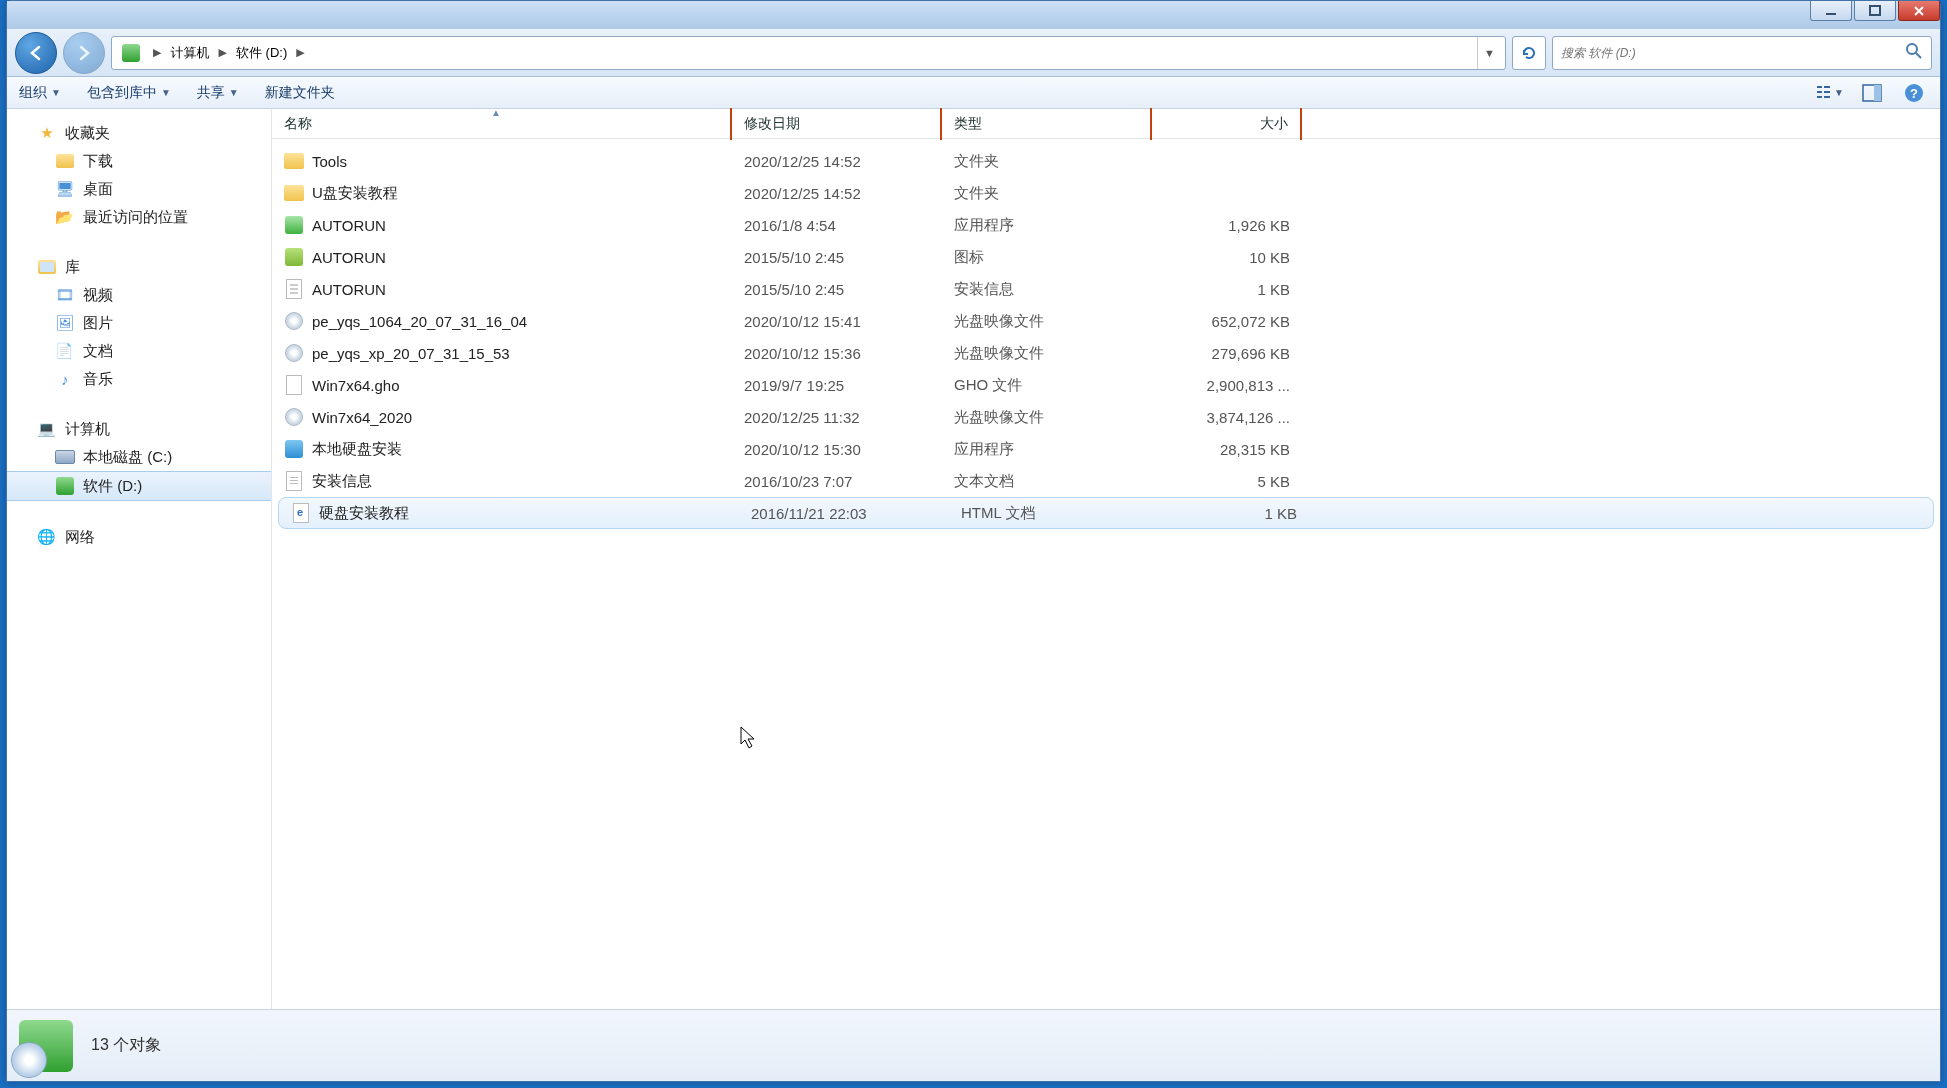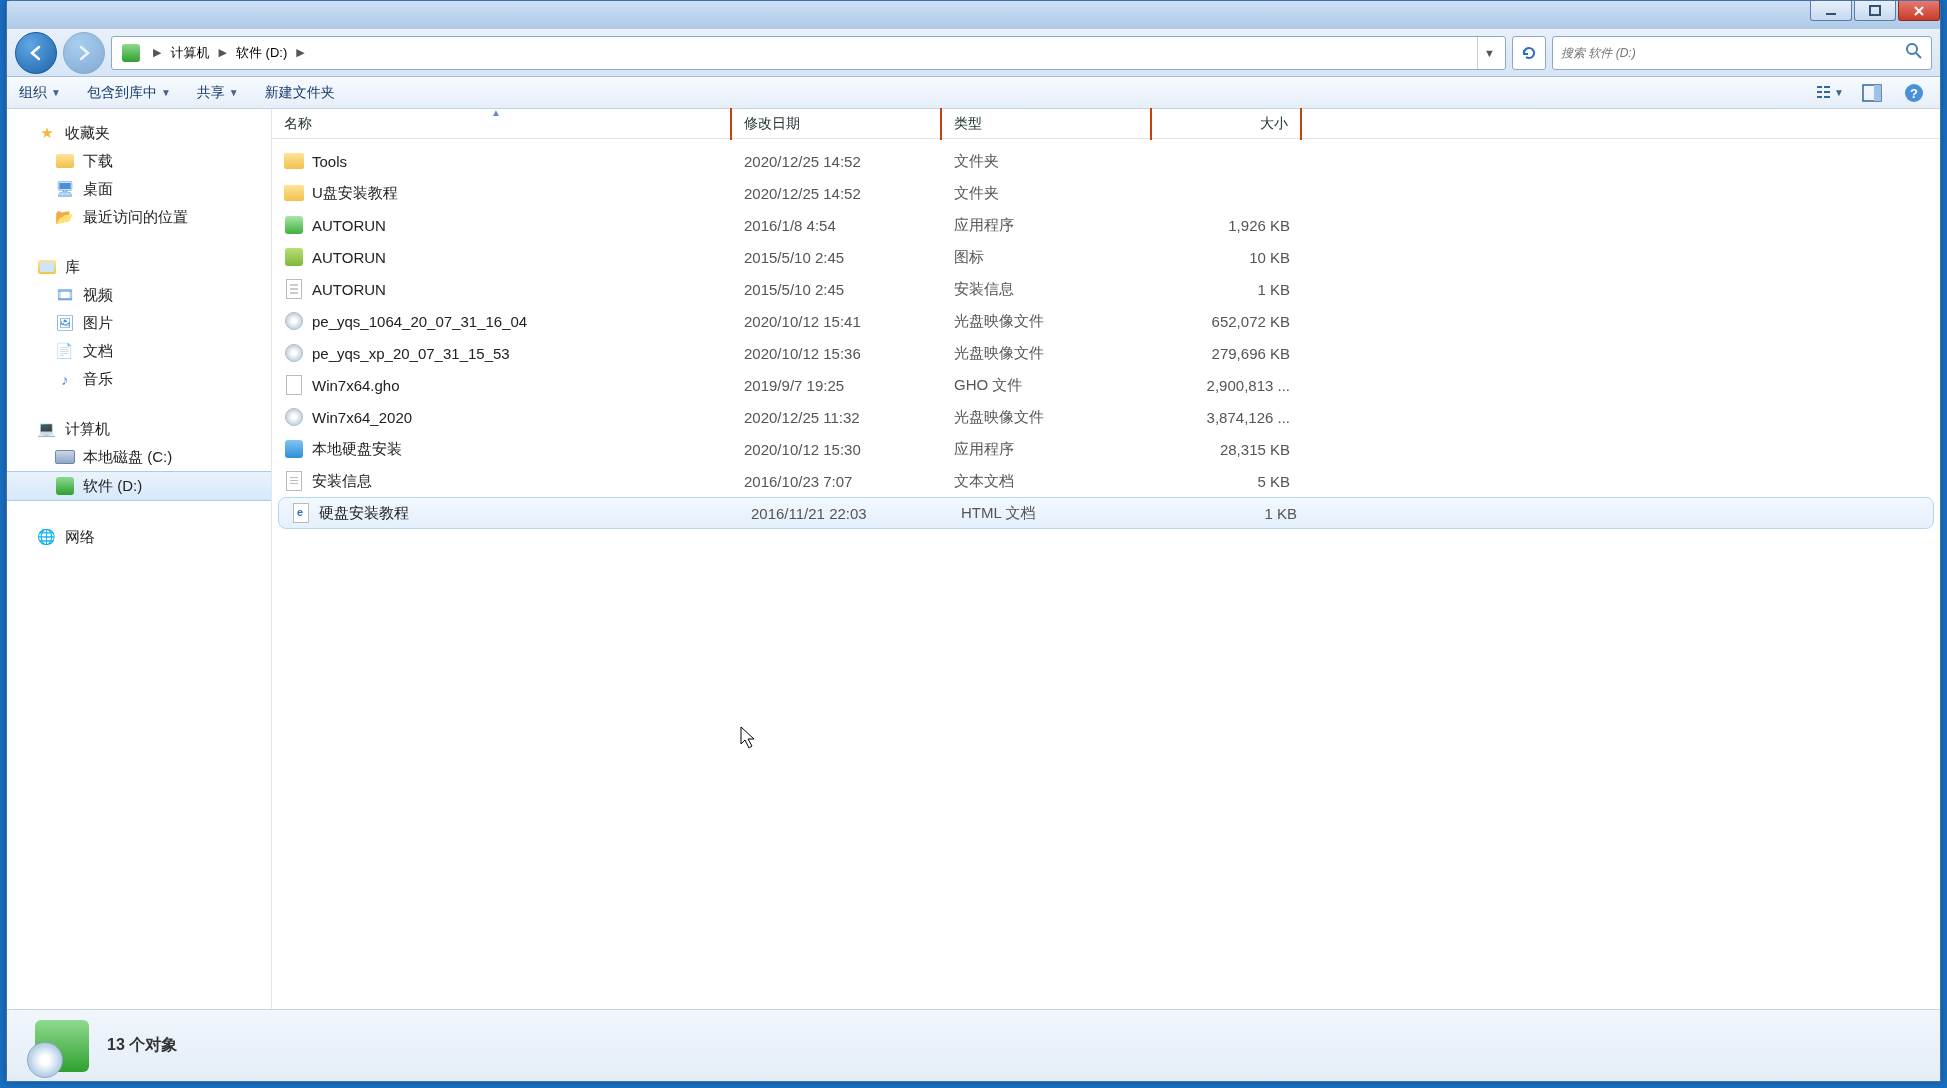--- a/index.html
+++ b/index.html
@@ -191,21 +191,21 @@
 .fi-app { background:linear-gradient(#7fc6f2,#2c8fd4); border-radius:3px; width:18px;height:18px; }
 .fi-txt { background:#fff; border:1px solid #bbb; width:16px;height:20px; position:relative;}
 .fi-txt::before{content:"";position:absolute;left:3px;right:3px;top:5px;height:1px;background:#bbb;box-shadow:0 3px 0 #bbb,0 6px 0 #bbb;}
 .fi-html { background:#fff; border:1px solid #bbb; width:16px;height:20px; position:relative;}
 .fi-html::after{content:"e";position:absolute;left:3px;top:2px;font-size:11px;color:#2c6fbf;font-weight:bold;}
 
 .statusbar {
   height: 72px;
   background:linear-gradient(#f1f6fc,#e4edf7);
   border-top:1px solid #c7d3e2;
-  display:flex; align-items:center; padding:8px 28px; gap:18px;font-weight:bold;
+  display:flex; align-items:center; padding:8px 12px; gap:18px;
 }
 .sb-bigicon {
   width:54px;height:52px;
   background:linear-gradient(#8fd98f,#2fa02f);
   border-radius:6px;
   position:relative;
 }
 .sb-bigicon::after{
   content:""; position:absolute; left:-8px; bottom:-6px;
   width:34px;height:34px; border-radius:50%;

